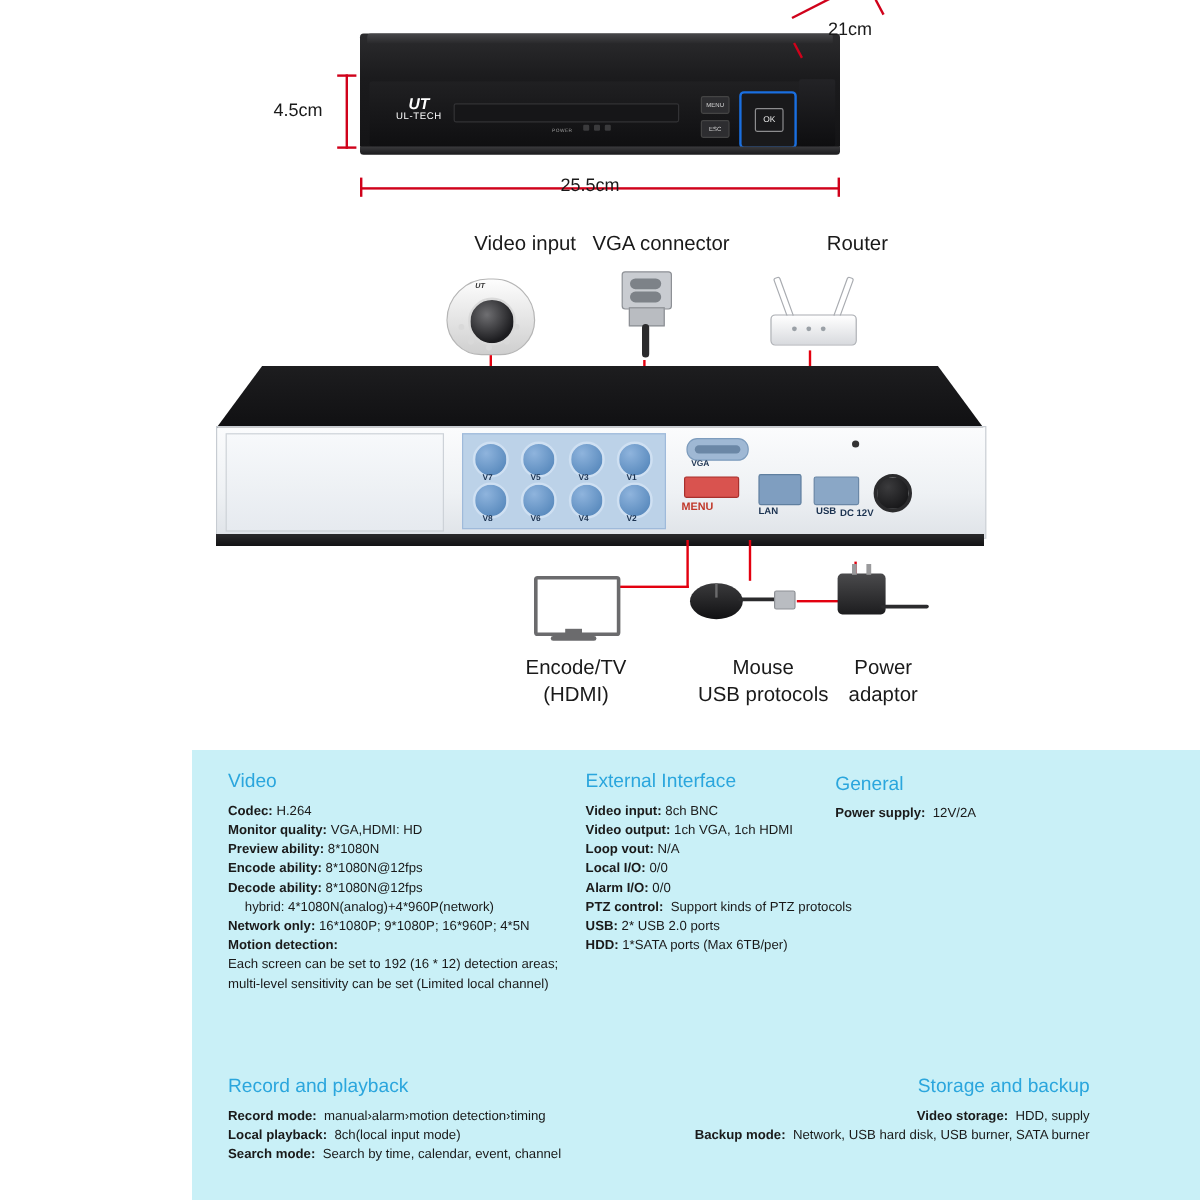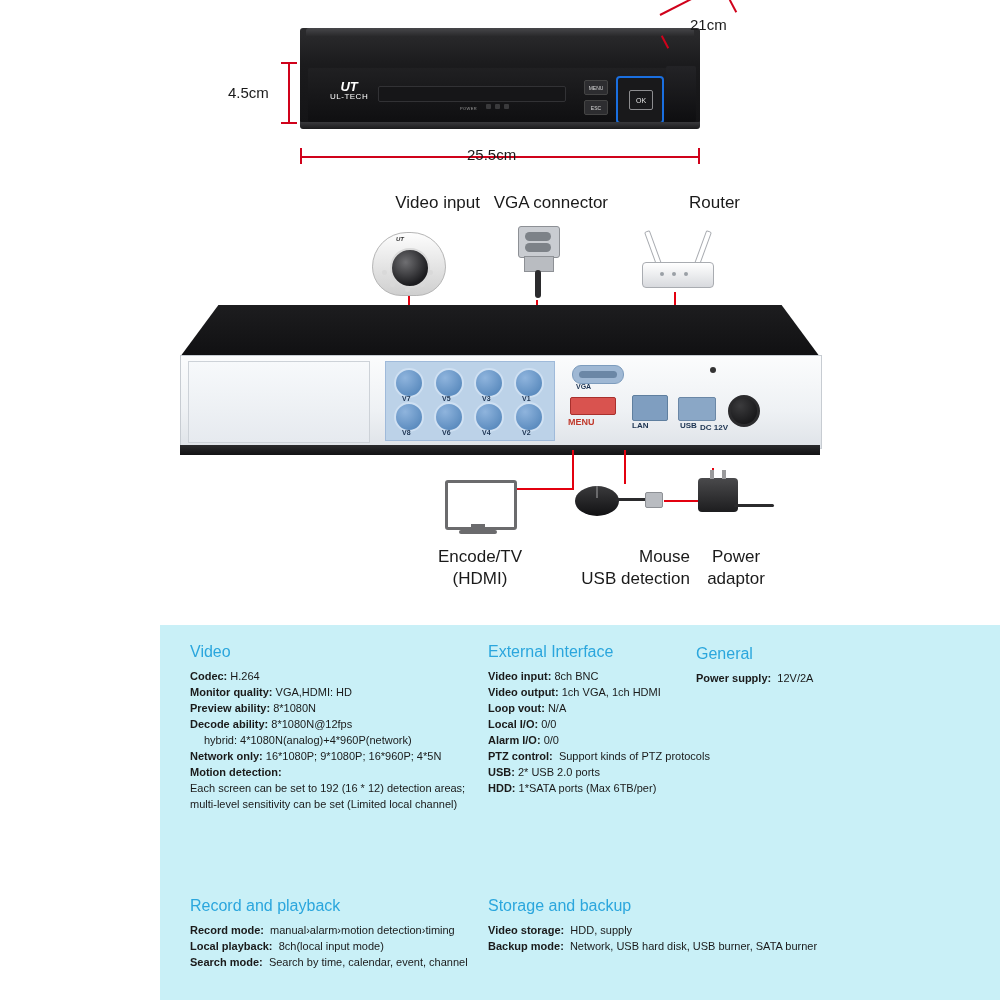--- a/index.html
+++ b/index.html
@@ -160,38 +160,38 @@
   .mouse-cord{position:absolute;left:40px;top:18px;width:34px;height:3px;background:#2b2b2d;border-radius:2px;}
   .usb-plug{position:absolute;left:70px;top:12px;width:16px;height:14px;background:#b9bcc1;border:1px solid #8d9095;border-radius:2px;}
 
   #ic-adaptor{left:698px;top:478px;width:78px;height:60px;}
   .ad-body{position:absolute;left:0;top:0;width:40px;height:34px;background:linear-gradient(180deg,#4a4a4c,#1d1d1f);border-radius:4px;}
   .ad-prong{position:absolute;width:4px;height:9px;background:#9a9a9c;top:-8px;}
   .ad-cord{position:absolute;left:36px;top:26px;width:40px;height:3px;background:#2b2b2d;border-radius:2px;}
 
   .callout-bottom{position:absolute;font-size:17px;text-align:center;line-height:22px;color:#1a1a1a;}
   #lbl-monitor{left:400px;top:546px;width:160px;}
-  #lbl-mouse{left:530px;top:546px;width:160px;text-align:right;}
+  #lbl-mouse{left:556px;top:546px;width:160px;}
   #lbl-power{left:676px;top:546px;width:120px;}
 
   
   .cline{position:absolute;background:#e3000f;}
 
   
   #spec-panel{
     left:160px;top:625px;width:840px;height:386px;background:#c9f0f7;
   }
   .spec-h{color:#2ba6dd;font-size:16px;margin:0 0 7px 0;font-weight:normal;}
   .spec-row{font-size:11px;line-height:16px;color:#1a1a1a;}
   .spec-sub{font-size:11px;line-height:16px;color:#1a1a1a;}
   #col-video{position:absolute;left:30px;top:18px;width:300px;}
   #col-ext{position:absolute;left:328px;top:18px;width:350px;}
   #col-gen{position:absolute;left:536px;top:20px;width:290px;}
   #col-record{position:absolute;left:30px;top:272px;width:330px;}
-  #col-storage{position:absolute;left:328px;top:272px;width:420px;}
+  #col-storage{position:absolute;left:328px;top:272px;width:420px;text-align:right;}
   .kv{margin-bottom:0px;}
   .kv .k{font-weight:bold;}
 </style>
 </head>
 <body>
 
 <div class="abs" id="front-device">
   <div class="front-body"></div>
   <div class="front-top-edge"></div>
   <div class="front-face"></div>
@@ -336,34 +336,35 @@
   <div class="ad-prong" style="left:24px;"></div>
   <div class="ad-cord"></div>
 </div>
 
 <div class="callout-bottom" id="lbl-monitor">
   <div>Encode/TV</div>
   <div>(HDMI)</div>
 </div>
 <div class="callout-bottom" id="lbl-mouse">
   <div>Mouse</div>
-  <div>USB detection</div>
+  <div>USB protocols</div>
 </div>
 <div class="callout-bottom" id="lbl-power">
   <div>Power</div>
   <div>adaptor</div>
 </div>
 
 <div class="abs" id="spec-panel">
 
   <div id="col-video">
     <div class="spec-h">Video</div>
     <div class="spec-row kv"><span class="k">Codec:</span> <span>H.264</span></div>
     <div class="spec-row kv"><span class="k">Monitor quality:</span> <span>VGA,HDMI: HD</span></div>
     <div class="spec-row kv"><span class="k">Preview ability:</span> <span>8*1080N</span></div>
+    <div class="spec-row kv"><span class="k">Encode ability:</span> <span>8*1080N@12fps</span></div>
     <div class="spec-row kv"><span class="k">Decode ability:</span> <span>8*1080N@12fps</span></div>
     <div class="spec-sub" style="padding-left:14px;">hybrid: 4*1080N(analog)+4*960P(network)</div>
     <div class="spec-row kv"><span class="k">Network only:</span> <span>16*1080P; 9*1080P;  16*960P;  4*5N</span></div>
     <div class="spec-row kv"><span class="k">Motion detection:</span></div>
     <div class="spec-sub">Each screen can be set to 192 (16 * 12) detection areas;</div>
     <div class="spec-sub">multi-level sensitivity can be set (Limited local channel)</div>
   </div>
 
   <div id="col-ext">
     <div class="spec-h">External Interface</div>

